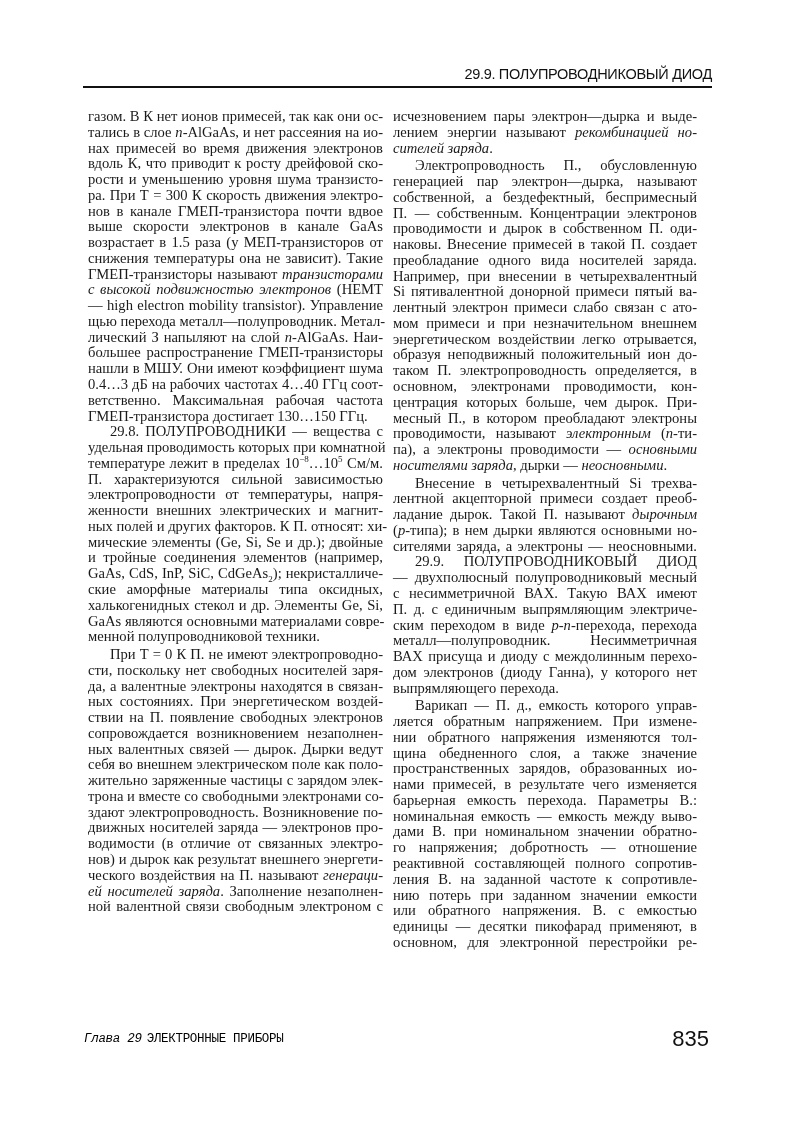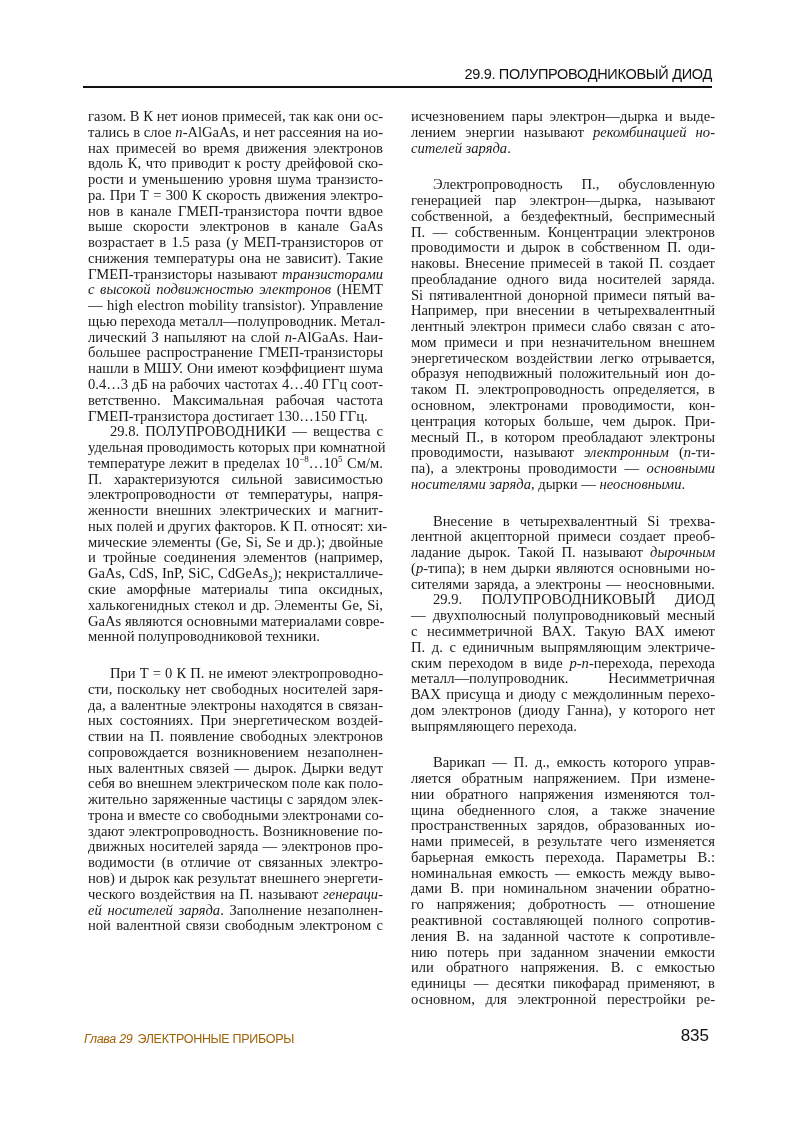--- a/index.html
+++ b/index.html
@@ -4,33 +4,33 @@
 <style>
   html, body { margin: 0; padding: 0; background: #ffffff; }
   body { width: 794px; height: 1131px; position: relative; overflow: hidden;
          font-family: "Liberation Serif", serif; color: #1a1a1a; }
   .running-head { position: absolute; left: 83px; width: 629px; top: 66px; text-align: right;
          font-family: "Liberation Sans", sans-serif; font-size: 14.5px; letter-spacing: -0.3px; color: #111; }
   .head-rule { position: absolute; left: 83px; width: 629px; top: 86px; height: 0;
          border-top: 2.5px solid #111; }
   .col { position: absolute; top: 109px; font-size: 14.6px; line-height: 15.77px; }
   .col.left { left: 88px; width: 295px; }
-  .col.right { left: 411px; width: 304px; }
+  .col.right { left: 393px; width: 304px; }
   .ln { display: block; white-space: nowrap; text-align: justify; text-align-last: justify; height: 15.77px; }
   .ln.last { text-align-last: left; }
   .ln.indent { padding-left: 22px; }
-  .ln.gap { margin-top: 21px; }
+  .ln.gap { margin-top: 2px; }
   .ln span.i { font-style: italic; }
   .ln span.b { font-weight: normal; }
   sup, sub { font-size: 9px; line-height: 0; }
-  .foot-left { position: absolute; left: 84px; top: 1032px; font-family: Liberation Sans, sans-serif;
-         font-size: 12.5px; letter-spacing: -0.3px; color: #a16207; }
+  .foot-left { position: absolute; left: 84px; top: 1032px; font-family: Liberation Mono, monospace;
+         font-size: 12.5px; letter-spacing: -0.3px; color: #000000; }
   .foot-left .ch { font-style: italic; margin-right: 5px; }
   .foot-right { position: absolute; right: 85px; top: 1026px; font-family: "Liberation Sans", sans-serif;
-         font-size: 17px; color: #111; }
+         font-size: 22px; color: #111; }
 </style>
 </head>
 <body>
 
 <div class="running-head">29.9. ПОЛУПРОВОДНИКОВЫЙ ДИОД</div>
 <div class="head-rule"></div>
 
 <div class="col left" id="col-left">
     <span class="ln">газом. В К нет ионов примесей, так как они ос-</span>
     <span class="ln">тались в слое <span class="i">n</span>-AlGaAs, и нет рассеяния на ио-</span>
@@ -88,22 +88,22 @@
     <span class="ln">исчезновением пары электрон—дырка и выде-</span>
     <span class="ln">лением энергии называют <span class="i">рекомбинацией но-</span></span>
     <span class="ln last"><span class="i">сителей заряда</span>.</span>
     <span class="ln indent gap">Электропроводность П., обусловленную</span>
     <span class="ln">генерацией пар электрон—дырка, называют</span>
     <span class="ln">собственной, а бездефектный, беспримесный</span>
     <span class="ln">П. — собственным. Концентрации электронов</span>
     <span class="ln">проводимости и дырок в собственном П. оди-</span>
     <span class="ln">наковы. Внесение примесей в такой П. создает</span>
     <span class="ln">преобладание одного вида носителей заряда.</span>
+    <span class="ln">Например, при внесении в четырехвалентный</span>
     <span class="ln">Si пятивалентной донорной примеси пятый ва-</span>
-    <span class="ln">Например, при внесении в четырехвалентный</span>
     <span class="ln">лентный электрон примеси слабо связан с ато-</span>
     <span class="ln">мом примеси и при незначительном внешнем</span>
     <span class="ln">энергетическом воздействии легко отрывается,</span>
     <span class="ln">образуя неподвижный положительный ион до-</span>
     <span class="ln">таком П. электропроводность определяется, в</span>
     <span class="ln">основном, электронами проводимости, кон-</span>
     <span class="ln">центрация которых больше, чем дырок. При-</span>
     <span class="ln">месный П., в котором преобладают электроны</span>
     <span class="ln">проводимости, называют <span class="i">электронным</span> (<span class="i">n</span>-ти-</span>
     <span class="ln">па), а электроны проводимости — <span class="i">основными</span></span>

